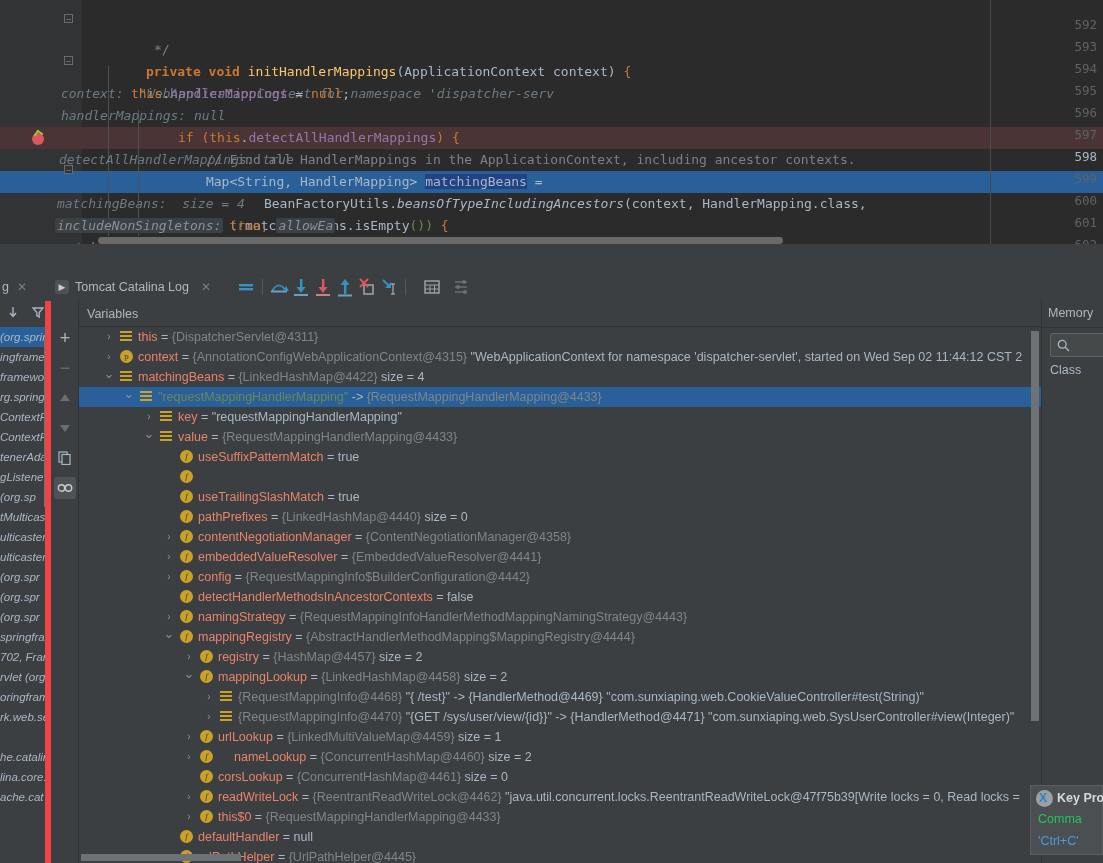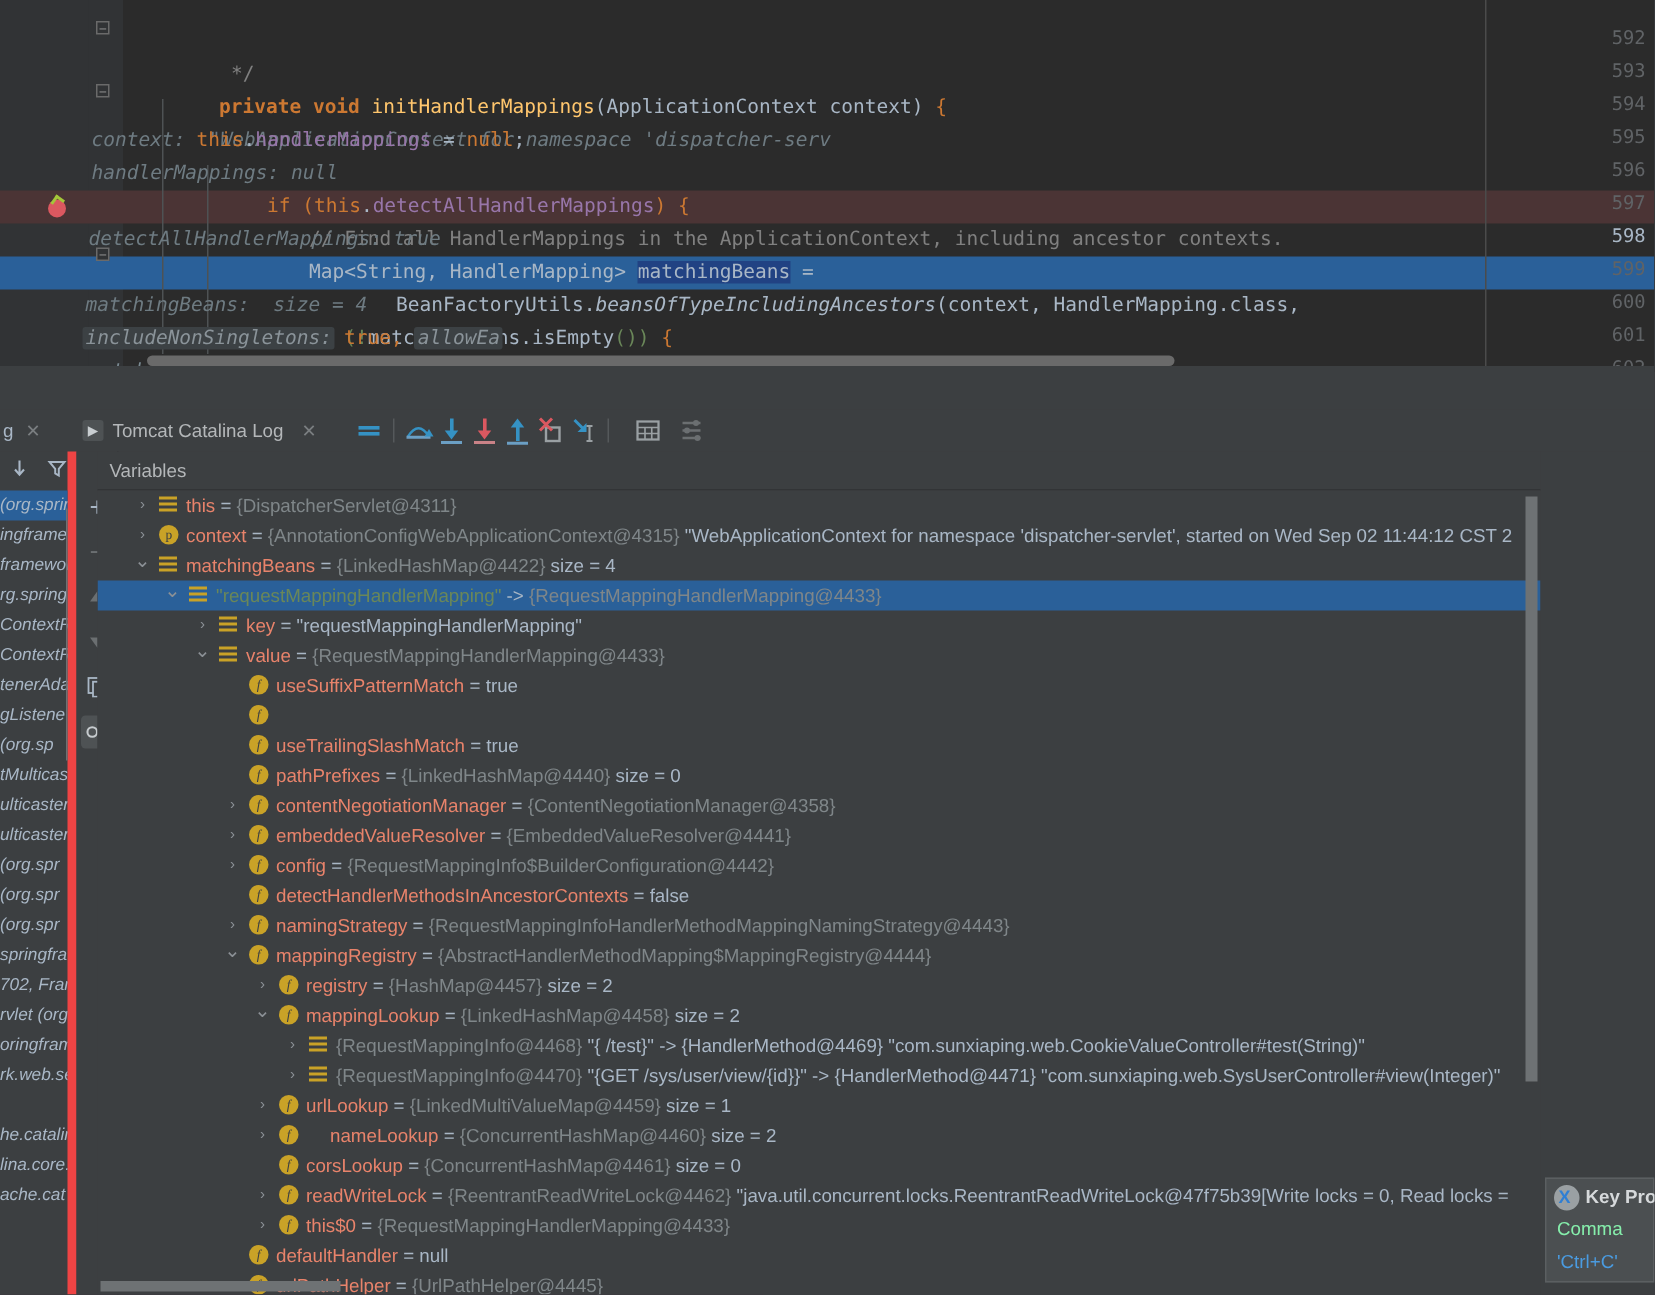--- a/index.html
+++ b/index.html
@@ -70,21 +70,21 @@
   .frames-sb { position:absolute; left:44px; top:38px; width:7px; height:168px; background:#6e7274; }
 
   
   .vrail { position:absolute; left:51px; top:0; width:28px; height:562px; background:#3c3f41;
     border-right:1px solid #2f3133; }
   .vbtn { position:absolute; left:3px; width:22px; height:22px; color:#a9b7c6;
     font-size:14px; line-height:22px; text-align:center; }
   .vbtn.active { background:#4e5254; border-radius:3px; }
 
   
-  .vars { position:absolute; left:65px; top:0; width:962px; height:562px; background:#3c3f41; }
+  .vars { position:absolute; left:79px; top:0; width:962px; height:562px; background:#3c3f41; }
   .vars-head { position:absolute; left:0; top:0; width:962px; height:26px;
     color:#b4b7b9; font-size:12.5px; line-height:26px; padding-left:8px;
     border-bottom:1px solid #323436; }
   .vars-body { position:absolute; left:0; top:26px; width:962px; height:536px;
     background:#3c3f41; overflow:hidden; }
   .vrow { position:absolute; left:0; width:962px; height:20px; line-height:20px;
     white-space:nowrap; font-size:12.5px; color:#a9b7c6; }
   .vrow.sel { background:#2a6099; }
   .arrow { position:absolute; color:#8c9196; font-size:10px; width:12px; text-align:center;}
   .ico-map { position:absolute; width:12px; height:12px; }
@@ -115,21 +115,21 @@
 
   
   .kp { position:absolute; left:1030px; top:785px; width:73px; height:70px;
     background:#4b4f51; border:1px solid #5b5f61; }
   .kp-title { color:#d6d9db; font-size:12.5px; font-weight:bold; position:absolute;
     left:26px; top:5px; white-space:nowrap; }
   .kp-icon { position:absolute; left:5px; top:4px; width:17px; height:17px;
     border-radius:50%; background:#9aa0a3; }
   .kp-icon span { position:absolute; left:3px; top:1px; color:#2f7fd4; font-size:12px;
     font-weight:bold; font-family:"Liberation Sans", sans-serif;}
-  .kp-line1 { position:absolute; left:7px; top:26px; color:#86efac; font-size:12.5px;
+  .kp-line1 { position:absolute; left:7px; top:26px; color:#22c55e; font-size:12.5px;
     white-space:nowrap; }
   .kp-line2 { position:absolute; left:7px; top:48px; color:#4a9be0; font-size:12.5px;
     white-space:nowrap; }
 </style>
 </head>
 <body>
 
 <div class="app">
 
   <div class="editor">
@@ -514,20 +514,31 @@
               <span class="arrow" style="left: 84px; top: 0px;">›</span>
               <span class="ico-f" style="left: 101px; top: 3px;">f</span>
               <span style="position: absolute; left: 119px;"><span class="vname">urlPathHelper</span><span class="veq"> = </span><span class="vtype">{UrlPathHelper@4445}</span></span>
             </div>
           </div>
 
         <div class="vars-sb" style="top:30px;"></div>
         <div class="vars-hsb"></div>
       </div>
 
+      <div class="mem">
+        <div class="mem-head">Memory</div>
+        <div class="mem-sep"></div>
+        <div class="mem-search">
+          <svg width="13" height="13" viewBox="0 0 13 13">
+              <circle cx="5.2" cy="5.2" r="3.9" fill="none" stroke="#a9b7c6" stroke-width="1.3"></circle>
+              <path d="M8.2 8.2 L12 12" stroke="#a9b7c6" stroke-width="1.3"></path>
+            </svg>
+        </div>
+        <div class="mem-class">Class</div>
+      </div>
     </div>
   </div>
 
   <div class="kp">
     <div class="kp-icon">
         <span>X</span>
       </div>
     <div class="kp-title">Key Pro</div>
     <div class="kp-line1">Comma</div>
     <div class="kp-line2">'Ctrl+C'</div>

